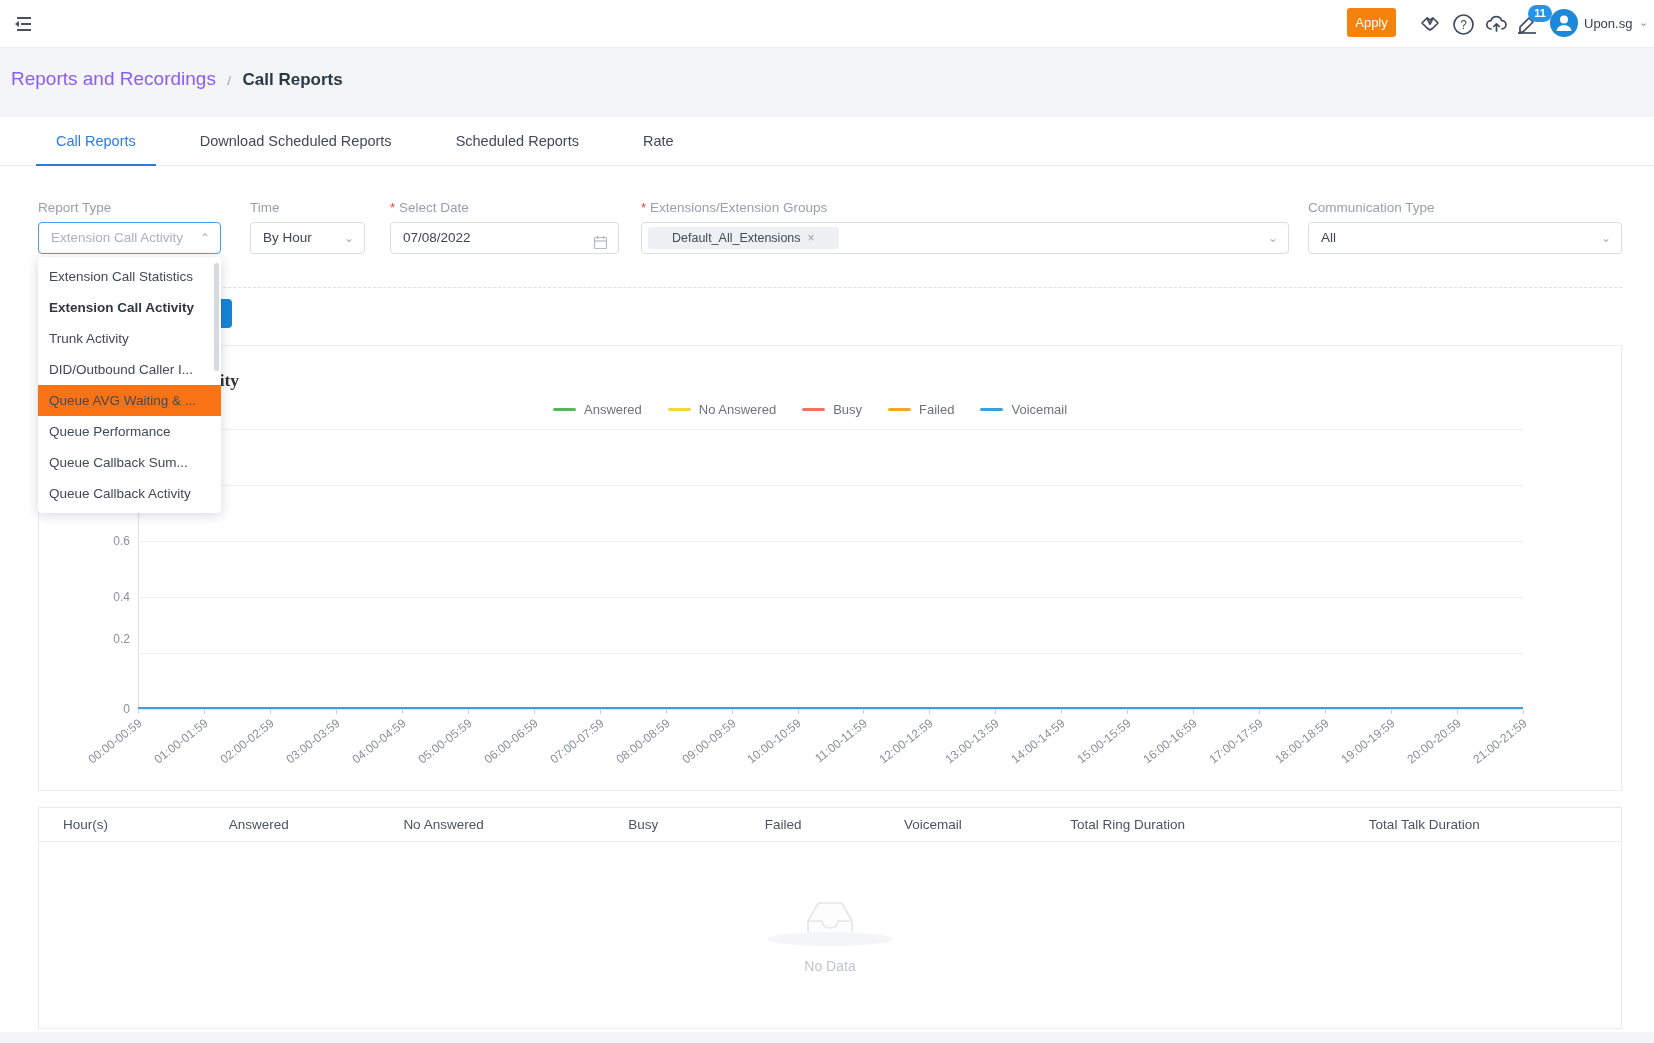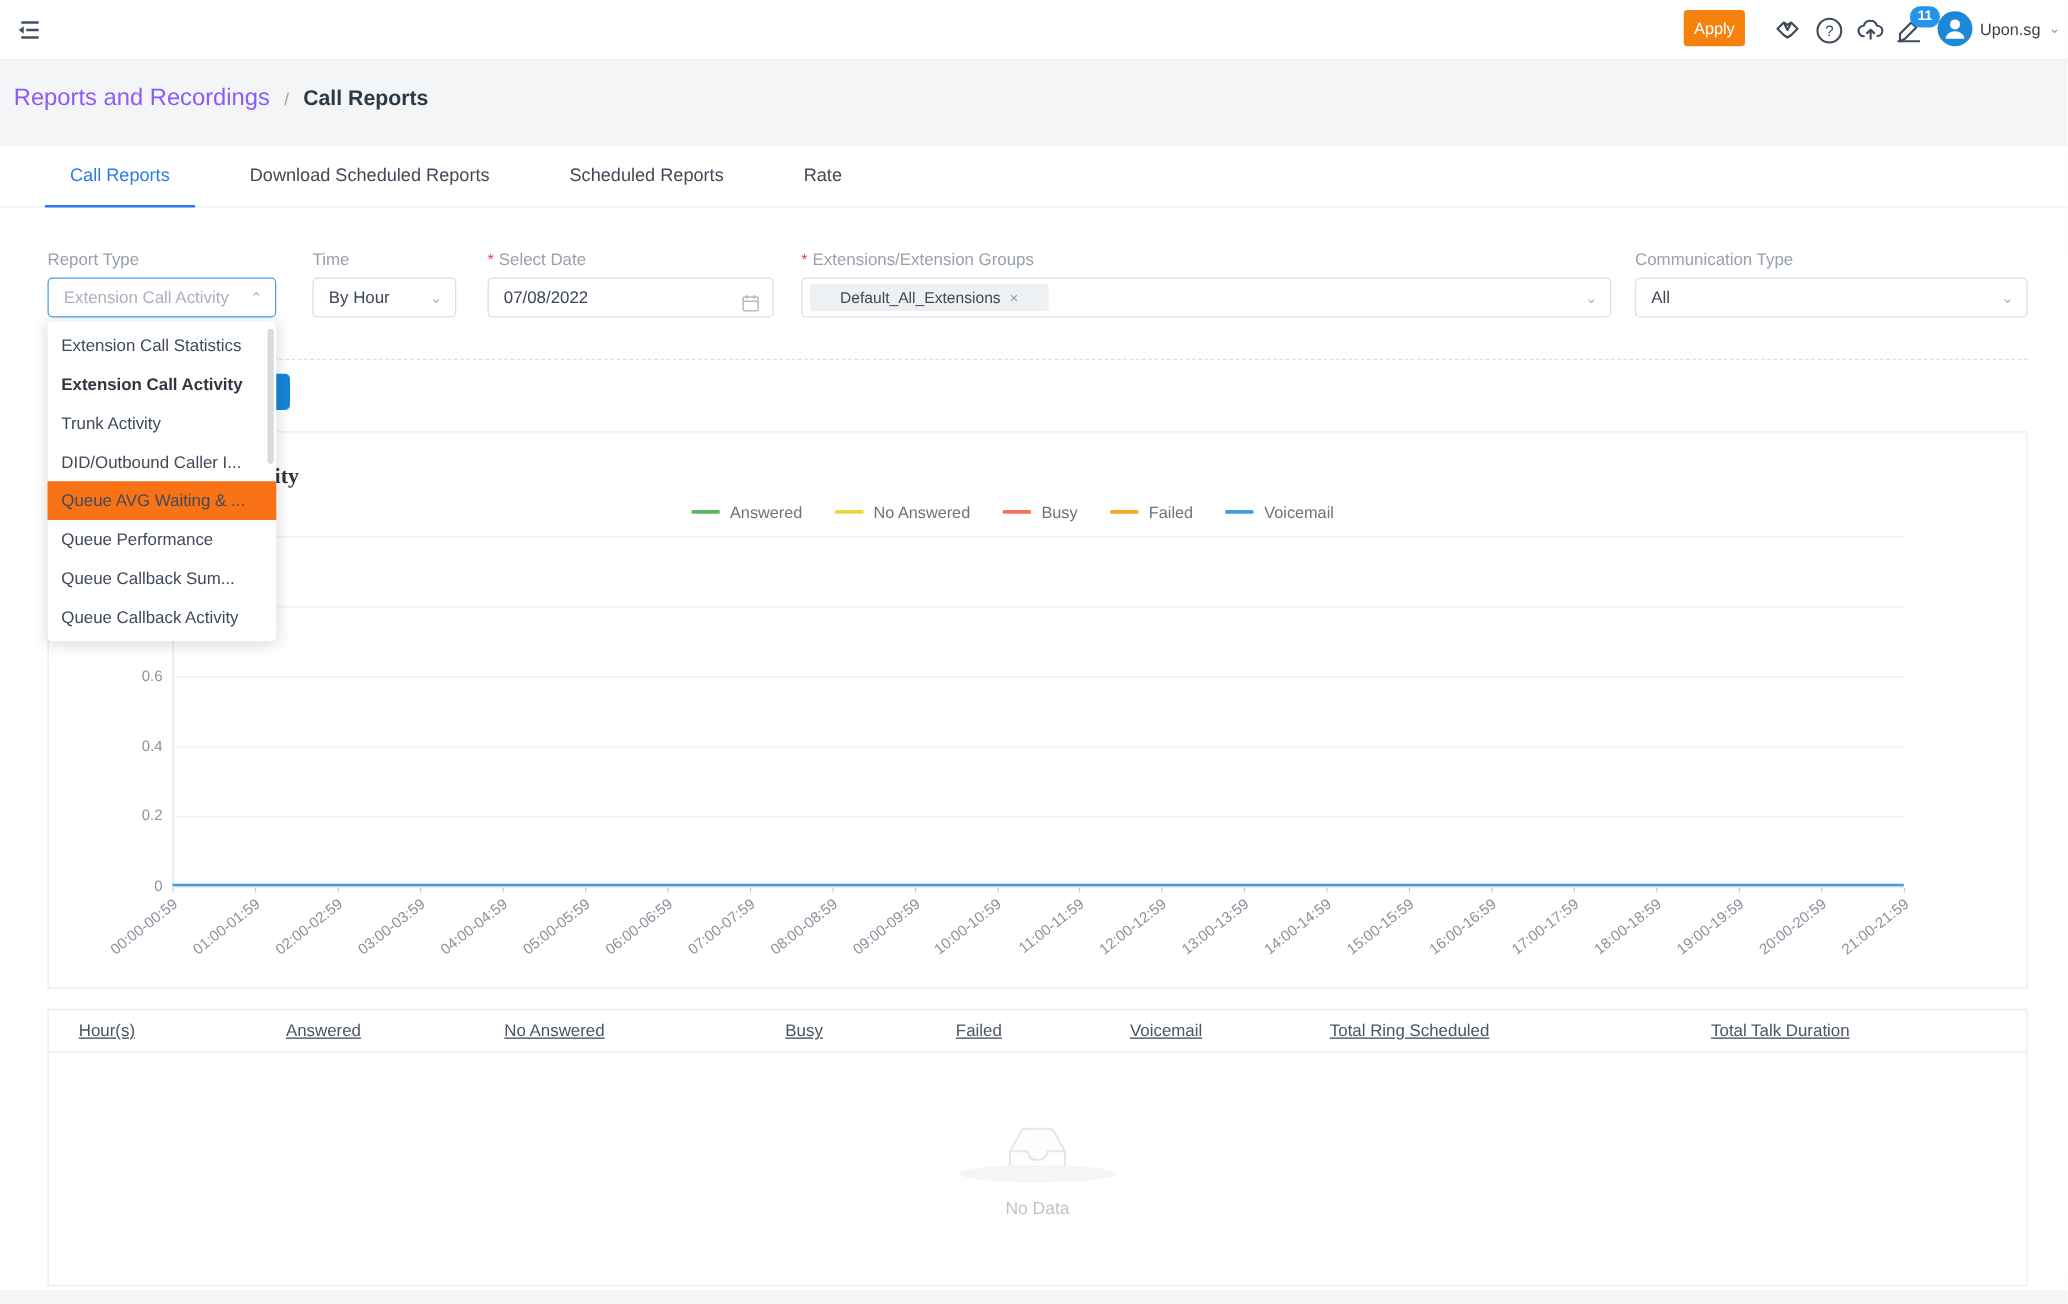--- a/index.html
+++ b/index.html
@@ -78,21 +78,21 @@
   .y-axis-line { position:absolute; left:99px; top:83px; width:1px; height:280px; background:#dde1e6; }
   .x-axis-line { position:absolute; left:99px; top:363px; width:1385px; height:1px; background:#dde1e6; }
   .y-label { position:absolute; left:0; width:91px; text-align:right; font-size:12px; color:#8a919b; }
   .x-tickmark { position:absolute; top:364px; width:1px; height:4px; background:#c9ced4; }
   .x-label { position:absolute; top:370px; font-size:12px; color:#8a919b; white-space:nowrap;
              transform:rotate(-38deg); transform-origin:100% 0; }
   .series-line-voicemail { position:absolute; left:99px; top:361px; width:1385px; height:2px; }
 
   
   .table-card { position:absolute; left:38px; top:690px; width:1584px; height:222px;
-                border:1px solid #e9ecef; background:#fff;text-decoration:underline; }
+                border:1px solid #e9ecef; background:#fff; }
   .thead-row { display:flex; height:34px; border-bottom:1px solid #e9ecef; align-items:center; }
   .th { font-size:13.5px; color:#4a5462; text-align:center; white-space:nowrap; }
   .th.first { text-align:left; padding-left:24px; }
   .empty-state { position:absolute; left:0; top:34px; width:100%; height:186px; display:flex;
                  flex-direction:column; align-items:center; justify-content:center; }
   .empty-shadow { width:126px; height:14px; background:#f3f5f7; border-radius:50%; margin-top:-10px; }
   .no-data-text { margin-top:12px; font-size:14px; color:#c0c4cc; }
 </style>
 </head>
 <body>
@@ -226,21 +226,21 @@
           <div class="legend-swatch" style="background: rgb(61, 159, 224);"></div>
           <div class="legend-label">Voicemail</div>
         </div>
       </div>
     <div class="y-axis-line"></div>
     <div class="x-axis-line"></div>
     <div id="grid-holder"></div>
     <div class="series-line-voicemail" id="voicemail-line" style="background: rgb(61, 159, 224);"></div>
   <div class="y-label" style="top: 356px;">0</div>
       <div class="gridline" style="top: 307px;"></div>
-      <div class="y-label" style="top: 299px;">0.2</div>
+      <div class="y-label" style="top: 286px;">0.2</div>
       <div class="gridline" style="top: 251px;"></div>
       <div class="y-label" style="top: 244px;">0.4</div>
       <div class="gridline" style="top: 195px;"></div>
       <div class="y-label" style="top: 188px;">0.6</div>
       <div class="gridline" style="top: 139px;"></div>
       <div class="y-label" style="top: 132px;">0.8</div>
       <div class="gridline" style="top: 83px;"></div>
       <div class="y-label" style="top: 76px;">1</div>
       <div class="x-tickmark" style="left: 99px;"></div>
       <div class="x-label" style="right: 1485px;">00:00-00:59</div>
@@ -289,21 +289,21 @@
     </div>
 
   <div class="table-card">
     <div class="thead-row" id="thead">
         <div class="th first" style="width: 150px;">Hour(s)</div>
         <div class="th" style="width: 140px;">Answered</div>
         <div class="th" style="width: 230px;">No Answered</div>
         <div class="th" style="width: 170px;">Busy</div>
         <div class="th" style="width: 110px;">Failed</div>
         <div class="th" style="width: 190px;">Voicemail</div>
-        <div class="th" style="width: 200px;">Total Ring Scheduled</div>
+        <div class="th" style="width: 200px;">Total Ring Duration</div>
         <div class="th" style="width: 394px;">Total Talk Duration</div>
       </div>
     <div class="empty-state">
       <svg width="64" height="45" viewBox="0 0 64 45">
         <path d="M10 24 L19 8 Q20 6 22.5 6 L41.5 6 Q44 6 45 8 L54 24 L54 36 Q54 40 50 40 L14 40 Q10 40 10 36 Z" fill="#fdfdfe" stroke="#e3e6ea" stroke-width="1.6"></path>
         <path d="M10 24 L24 24 Q25 31 32 31 Q39 31 40 24 L54 24" fill="none" stroke="#e3e6ea" stroke-width="1.6"></path>
       </svg>
       <div class="empty-shadow"></div>
       <div class="no-data-text">No Data</div>
     </div>

